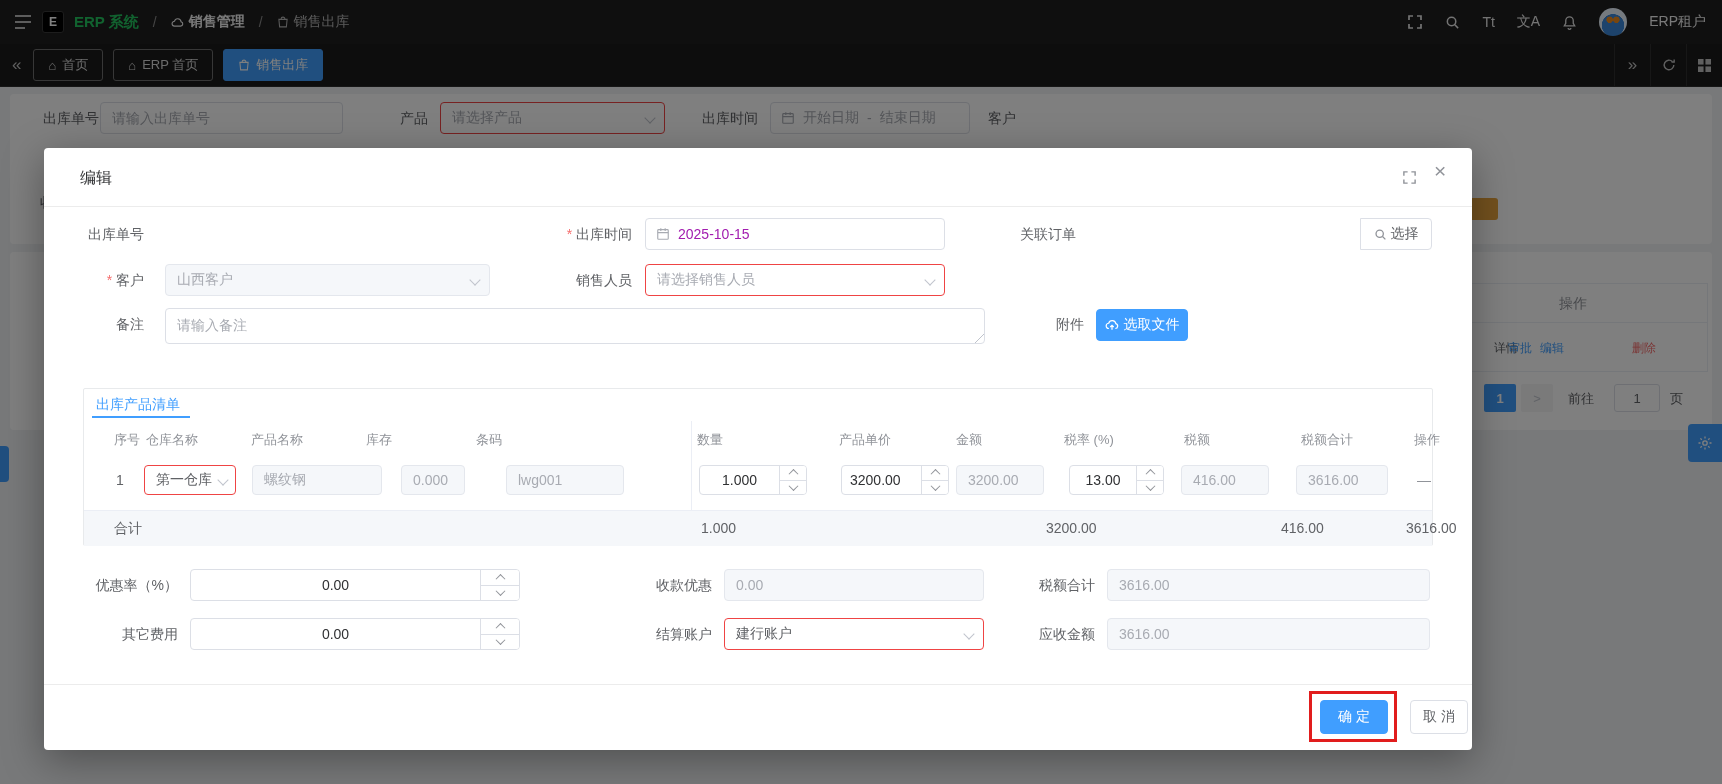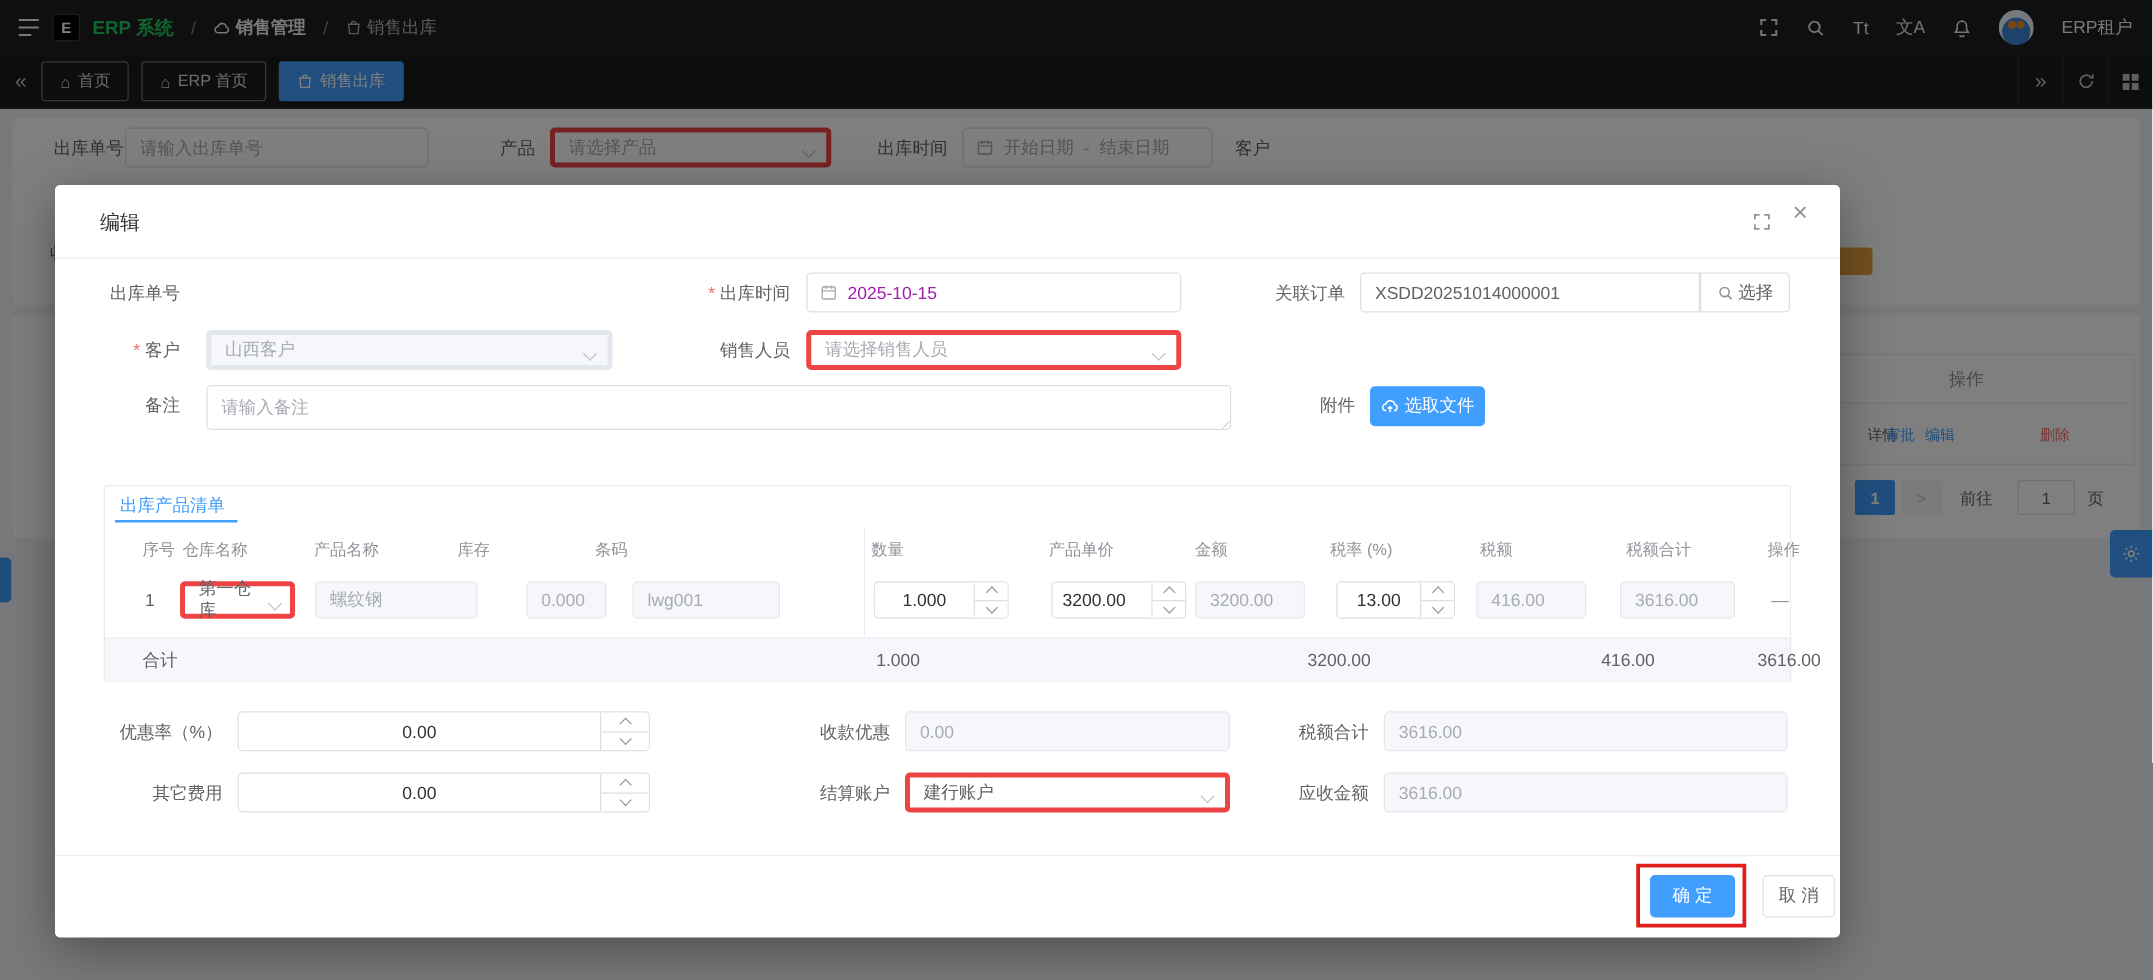--- a/index.html
+++ b/index.html
@@ -29,21 +29,21 @@
        border:1px solid #6f6f6f;border-radius:3px;color:#d8d8d8;font-size:13px;background:transparent}
   .tab .ticon{font-size:13px;line-height:1}
   .tab.active{background:#409eff;border-color:#409eff;color:#fff}
   .tb-right{margin-left:auto;display:flex;align-items:center;height:100%}
   .tb-tool{width:35px;height:100%;display:flex;align-items:center;justify-content:center;color:#c0c0c0;border-left:1px solid #2f2f2f}
   
   .inp{height:32px;border:1px solid #dcdfe6;border-radius:4px;padding:0 11px;font-size:14px;color:#606266;
        background:#fff;box-sizing:border-box;font-family:inherit;outline:none}
   .inp::placeholder{color:#a8abb2}
   .inp.dis{background:#f5f7fa;border-color:#e4e7ed;color:#a8abb2}
-  .sel{height:32px;border:4px solid #ef4444;border-radius:4px;background:#fff;display:flex;align-items:center;
+  .sel{height:32px;border:1px solid #ef4444;border-radius:4px;background:#fff;display:flex;align-items:center;
        padding:0 24px 0 11px;font-size:14px;color:#606266;box-sizing:border-box;position:absolute}
   .sel.dis{background:#f5f7fa;border-color:#e4e7ed;color:#a8abb2}
   .sel .ph{color:#a8abb2}
   .chev{position:absolute;right:10px;top:11px;width:7px;height:7px;border-right:1.3px solid #c0c4cc;
         border-bottom:1.3px solid #c0c4cc;transform:rotate(45deg)}
   .flabel{position:absolute;font-size:14px;color:#606266;text-align:right;line-height:32px;height:32px;white-space:nowrap}
   .req::before{content:"* ";color:#f56c6c}
   .spin{position:absolute;display:flex;border:1px solid #dcdfe6;border-radius:4px;background:#fff;height:30px;box-sizing:border-box;overflow:hidden}
   .spin input{flex:1;min-width:0;border:none;outline:none;text-align:center;font-size:14px;color:#303133;padding:0 4px;font-family:inherit;background:transparent}
   .spin-ctrl{width:26px;border-left:1px solid #dcdfe6;display:flex;flex-direction:column;background:#fff}
@@ -240,21 +240,20 @@
     <div style="position:absolute;left:601px;top:70px;width:300px;height:32px;border:1px solid #dcdfe6;border-radius:4px;box-sizing:border-box;display:flex;align-items:center;gap:8px;padding:0 10px">
       <span style="display:flex">
         <svg width="14" height="14" viewBox="0 0 16 16" fill="none" stroke="#a8abb2" stroke-width="1.3">
             <rect x="2" y="3" width="12" height="11" rx="1"></rect>
             <path d="M2 6.5h12M5.5 1.5v3M10.5 1.5v3"></path>
           </svg>
       </span>
       <span style="color:#a21caf">2025-10-15</span>
     </div>
     <span class="flabel" style="left:932px;top:70px;width:100px">关联订单</span>
-    <input class="inp" style="position: absolute; left: 1044px; top: 70px; width: 272px; border-radius: 4px 0px 0px 4px;" value="XSDD20251014000001">
     <button class="btn plain" style="position:absolute;left:1316px;top:70px;width:72px;height:32px;border-radius:0 4px 4px 0;gap:4px">
       <span style="display:flex">
         <svg width="13" height="13" viewBox="0 0 16 16" fill="none" stroke="#909399" stroke-width="1.6">
             <circle cx="7" cy="7" r="4.5"></circle>
             <path d="M10.5 10.5L14 14"></path>
           </svg>
       </span>
       <span>选择</span>
     </button>
 
@@ -299,21 +298,21 @@
       <span class="thead-lbl" style="left:1217px">税额合计</span>
       <span class="thead-lbl" style="left:1330px">操作</span>
       <div style="position:absolute;left:607px;top:32px;width:1px;height:89px;background:#ebeef5"></div>
 
       <span style="position:absolute;left:32px;top:83px;color:#606266">1</span>
       <div class="sel" style="left:60px;top:76px;width:92px;height:30px;padding-right:20px">
         <span>第一仓库</span>
           <i class="chev" style="top:10px;right:8px"></i>
       </div>
       <input class="inp dis" readonly="" style="position: absolute; left: 168px; top: 76px; width: 130px; height: 30px;" value="螺纹钢">
-      <input class="inp dis" readonly="" style="position: absolute; left: 317px; top: 76px; width: 64px; height: 30px; margin-left: 20px;" value="0.000">
+      <input class="inp dis" readonly="" style="position: absolute; left: 317px; top: 76px; width: 64px; height: 30px;" value="0.000">
       <input class="inp dis" readonly="" style="position: absolute; left: 422px; top: 76px; width: 118px; height: 30px;" value="lwg001">
       <div class="spin" style="left:615px;top:76px;width:108px">
         <input value="1.000" style="">
         <div class="spin-ctrl">
             <div class="up">
               <i class="car u"></i>
             </div>
             <div>
               <i class="car d"></i>
             </div>

